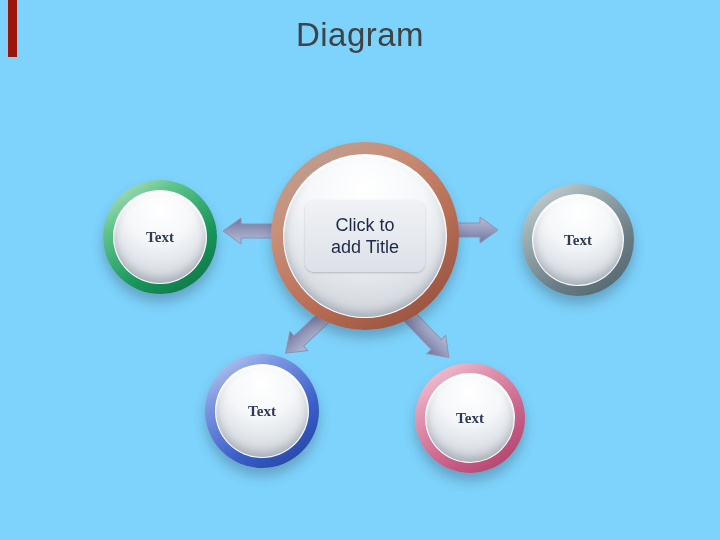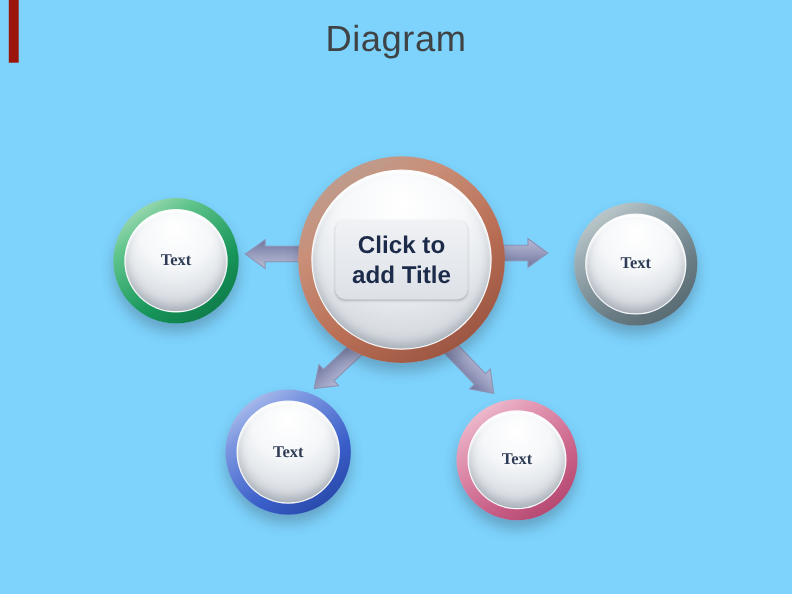--- a/index.html
+++ b/index.html
@@ -60,21 +60,21 @@
       #f6d7e2 0%, #e39ab5 28%, #c96087 65%, #a83a64 100%); }
 
   
   .title-plate {
     width:112px; min-height:62px;
     background: linear-gradient(to bottom, #f0f2f5, #dde1e7);
     border-radius:9px;
     box-shadow: 0 1px 2px rgba(120,128,140,0.45);
     display:flex; align-items:center; justify-content:center;
     text-align:center; padding:5px 4px;
-    font-weight:bold; font-size:22px; line-height:1.25;
+    font-weight:normal; font-size:18px; line-height:1.25;
     color:#1c2b4a; white-space:pre-line;
   }
 
   
   .arrows { position:absolute; left:0; top:0; }
 </style>
 </head>
 <body>
 
 <div class="slide">

